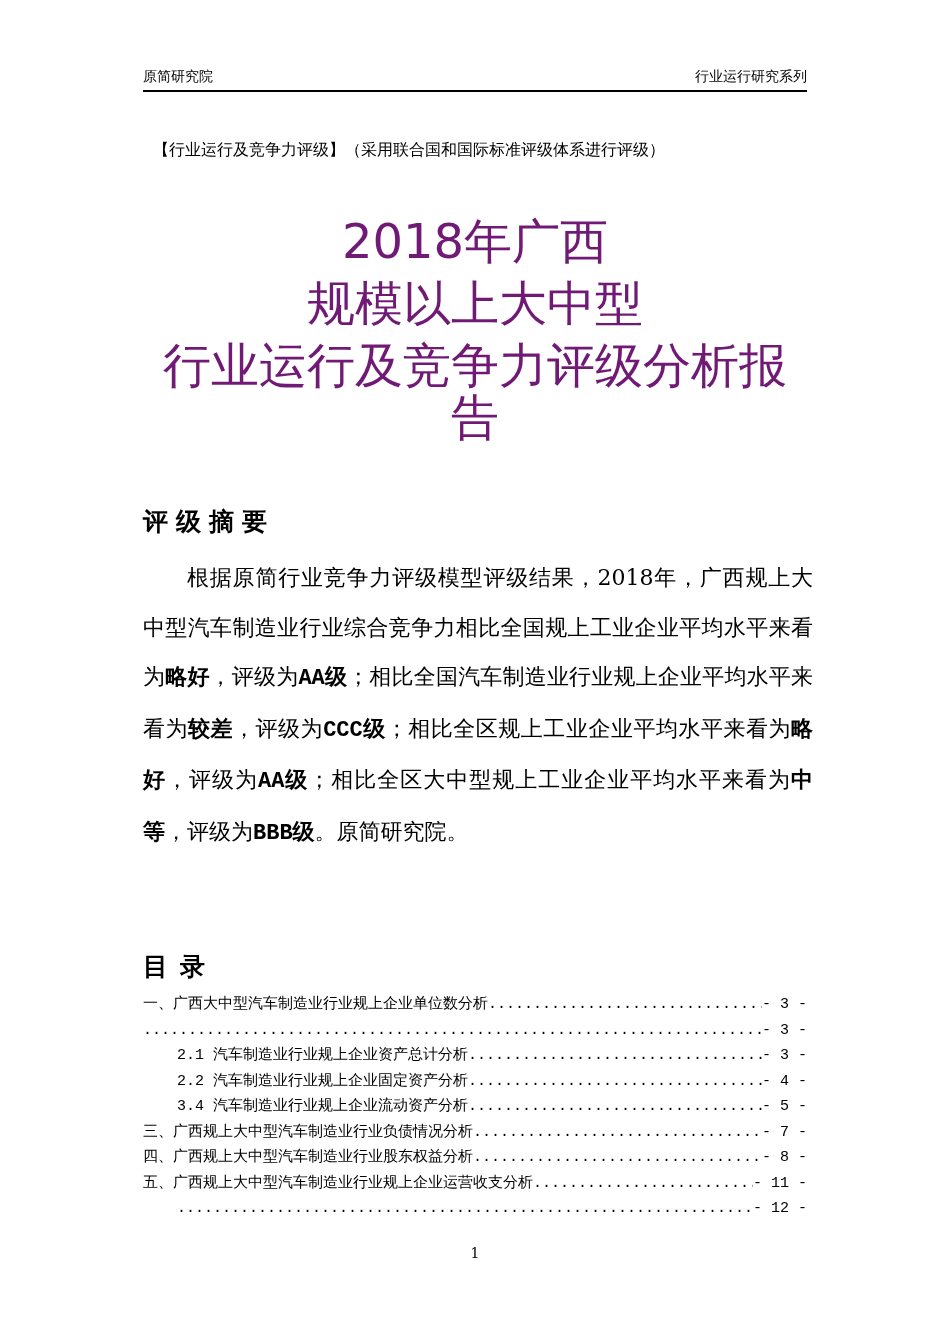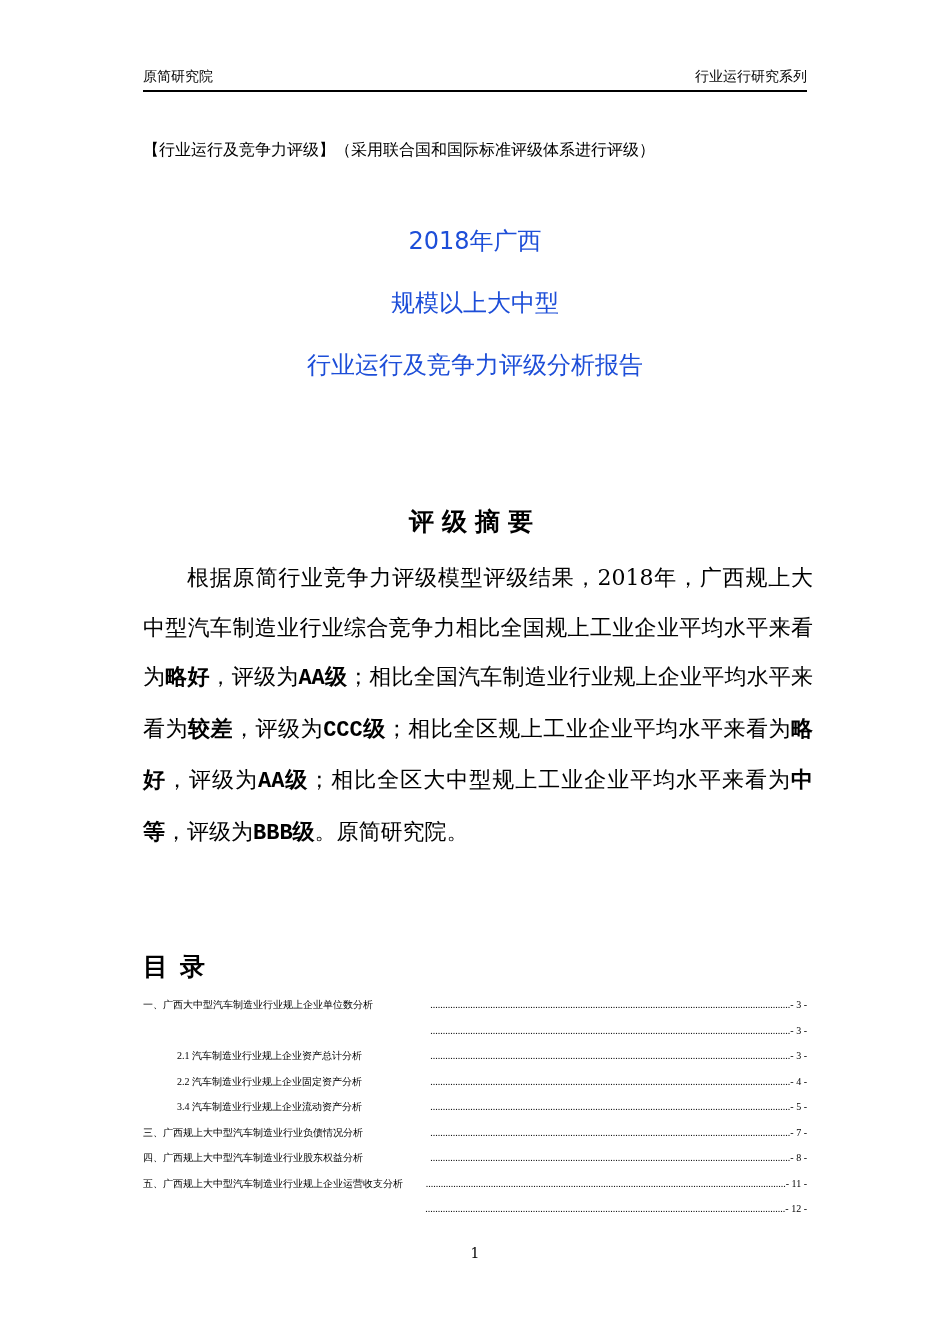--- a/index.html
+++ b/index.html
@@ -2,33 +2,33 @@
 <html><head>
 <meta charset="utf-8">
 <style>
   html, body { margin: 0; padding: 0; background: #ffffff; }
   body { width: 950px; height: 1344px; position: relative; overflow: hidden;
          font-family: "DejaVu Serif", "Liberation Serif", serif; color: #000; }
   .header { position: absolute; left: 143px; top: 66px; width: 664px; height: 24px;
             border-bottom: 2px solid #000; font-family: Liberation Sans, sans-serif; font-size: 14px; text-align: center; }
   .header .left { position: absolute; left: 0; top: 2px; }
   .header .right { position: absolute; right: 0; top: 2px; }
-  .rating-note { position: absolute; left: 143px; top: 140px; width: 664px; font-size: 16px;
+  .rating-note { position: absolute; left: 153px; top: 140px; width: 664px; font-size: 16px;
                  font-family: "DejaVu Sans", sans-serif; white-space: nowrap; }
-  .title-block { position: absolute; left: 143px; top: 215px; width: 664px; text-align: center; color: #1d4ed8;
-                 font-family: "DejaVu Sans", sans-serif; font-size: 24px; }
+  .title-block { position: absolute; left: 143px; top: 215px; width: 664px; text-align: center; color: #701a75;
+                 font-family: "DejaVu Sans", sans-serif; font-size: 48px; }
   .title-block div { height: 62px; line-height: 52px; }
-  .summary-heading { position: absolute; left: 143px; top: 505px; width: 664px; text-align: center;
+  .summary-heading { position: absolute; left: 143px; top: 505px; width: 664px; 
                      font-family: "DejaVu Sans", sans-serif; font-weight: bold; font-size: 25px; letter-spacing: 8px; }
   .summary { position: absolute; left: 143px; top: 553px; width: 670px; font-size: 22px; line-height: 49.5px; }
   .summary p { margin: 0; text-indent: 44px; text-align: justify; }
   .summary b { font-weight: bold; font-family: Liberation Mono, monospace; }
   .toc-heading { position: absolute; left: 143px; top: 950px; width: 664px; text-align: left;
                  font-family: "DejaVu Sans", sans-serif; font-weight: bold; font-size: 25px; letter-spacing: 12px; }
-  .toc { position: absolute; left: 143px; top: 992px; width: 664px; font-family: Liberation Serif, serif; font-size: 10px; text-align: right; }
+  .toc { position: absolute; left: 143px; top: 992px; width: 664px; font-family: Liberation Mono, monospace; font-size: 15px; text-align: right; }
   .toc-row { display: flex; height: 25.5px; line-height: 25.5px; }
   .toc-row.sub { padding-left: 34px; }
   .toc-row .label { white-space: nowrap; }
   .toc-row .dots { flex: 1; overflow: hidden; white-space: nowrap; }
   .toc-row .dots::before { content: "................................................................................................................................................"; }
   .toc-row .page { white-space: nowrap; }
   .footer { position: absolute; left: 0; top: 1245px; width: 950px; text-align: center; font-size: 14px; }
 </style>
 </head>
 <body>

